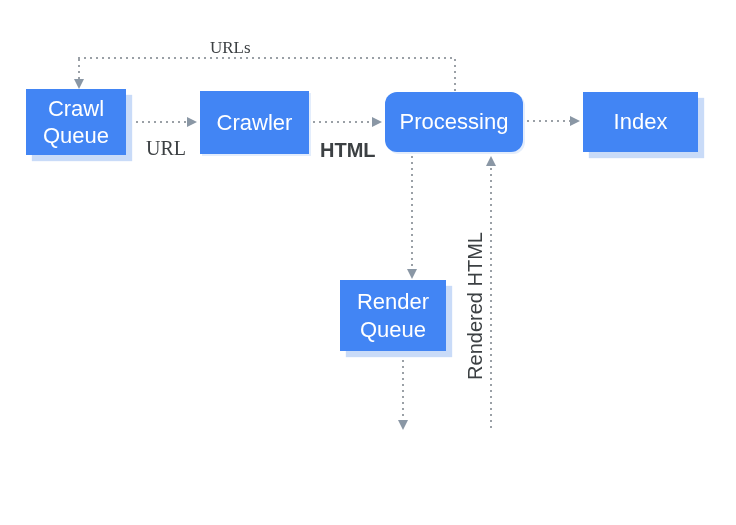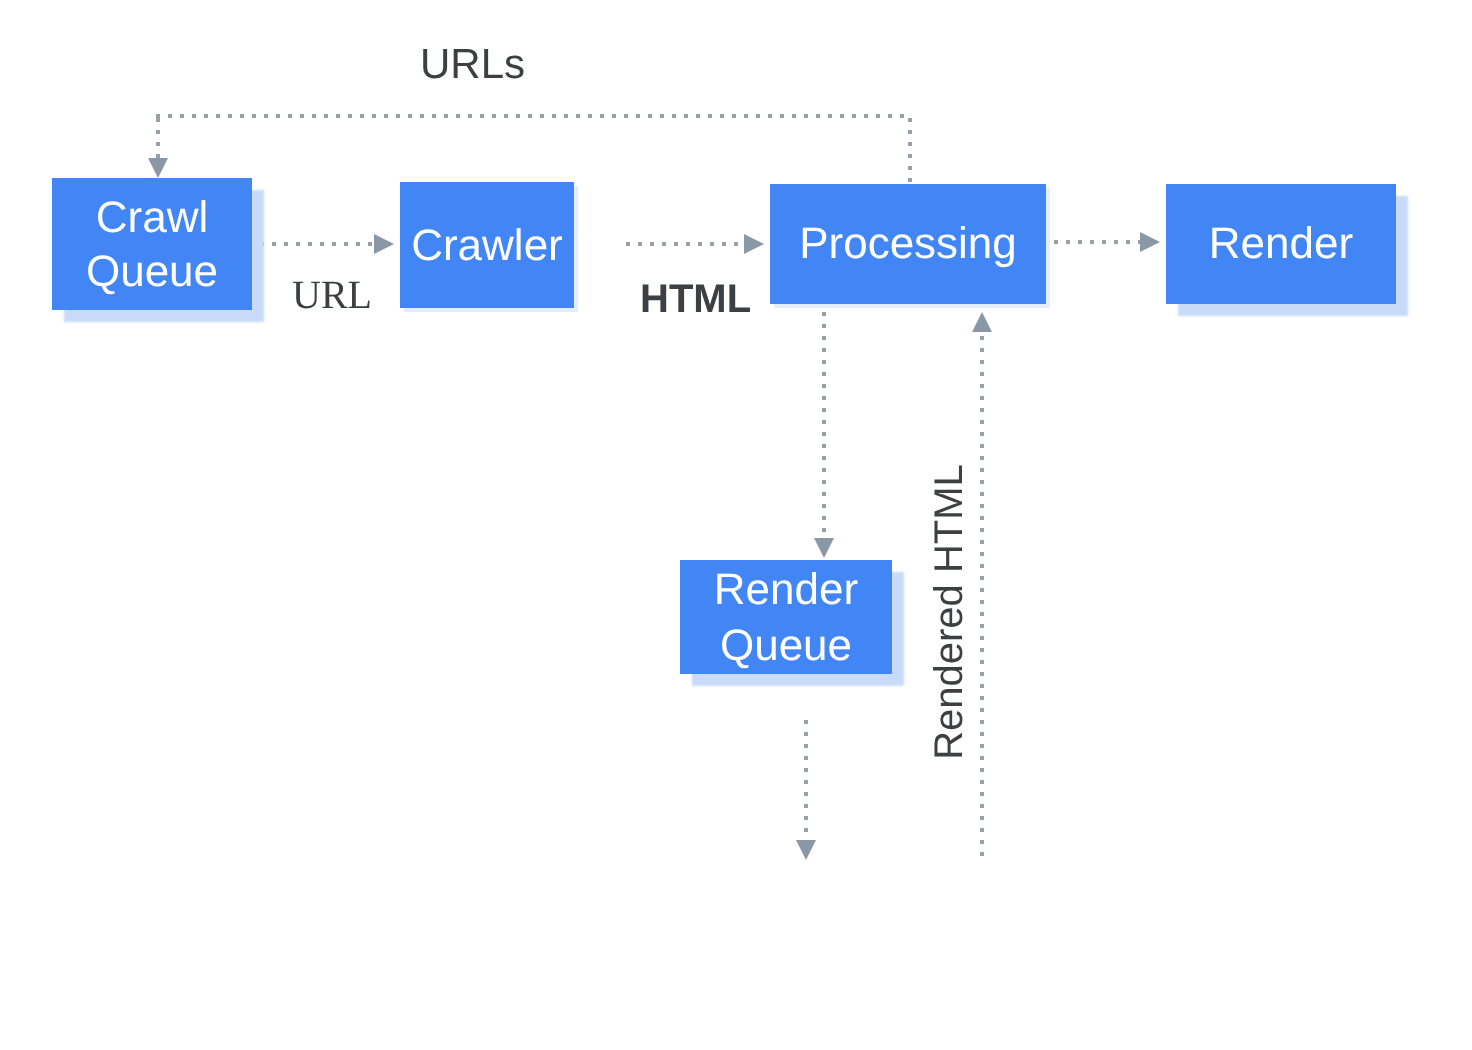--- a/index.html
+++ b/index.html
@@ -26,24 +26,24 @@
     font-size: 22px;
     line-height: 1.25;
   }
   .node.shadow-big {
     box-shadow: 6px 6px 1px var(--node-shadow, #c9dbf8);
   }
   .node.shadow-small {
     box-shadow: 2px 2px 0 #e3edfc;
   }
   #node-crawl-queue  { left: 26px;  top: 89px;  width: 100px; height: 66px; }
-  #node-crawler      { left: 200px; top: 91px;  width: 87px; height: 63px; }
-  #node-processing   { left: 385px; top: 92px;  width: 138px; height: 60px; }
+  #node-crawler      { left: 200px; top: 91px;  width: 109px; height: 63px; }
+  #node-processing   { left: 385px; top: 92px;  width: 138px; height: 60px; border-radius: 12px; }
   #node-index        { left: 583px; top: 92px;  width: 115px; height: 60px; }
-  #node-render-queue { left: 340px; top: 280px; width: 106px; height: 57px; justify-content: flex-end; }
+  #node-render-queue { left: 340px; top: 280px; width: 106px; height: 71px; justify-content: flex-end; }
   #node-renderer     { left: 389px; top: 431px; width: 128px; height: 68px; }
 
   .hline {
     position: absolute;
     height: 2px;
     background-image: repeating-linear-gradient(to right,
       var(--connector, #9aa0a6) 0px, var(--connector, #9aa0a6) 2px,
       transparent 2px, transparent 6px);
   }
   .vline {
@@ -90,21 +90,21 @@
   #arrow-into-renderqueue { left: 407px; top: 269px; }
   #arrow-into-renderer    { left: 398px; top: 420px; }
   #arrow-up-processing    { left: 486px; top: 156px; }
 
   .edge-label {
     position: absolute;
     color: var(--label-text, #3c4043);
     font-size: 20px;
     white-space: nowrap;
   }
-  #label-urls { left: 210px; top: 21px; font-size: 21px; }
+  #label-urls { left: 210px; top: 38px; font-size: 17px; font-family: Liberation Serif, serif; }
   #label-url  { left: 146px; top: 137px; font-family: Liberation Serif, serif; }
   #label-html { left: 320px; top: 139px; font-weight: bold; }
   #label-rendered-html {
     left: 395px;
     top: 295px;
     width: 160px;
     height: 22px;
     text-align: center;
     transform: rotate(-90deg);
   }
@@ -145,19 +145,19 @@
   <div class="node shadow-big" id="node-crawl-queue">
     <span>Crawl Queue</span>
   </div>
   <div class="node shadow-small" id="node-crawler">
     <span>Crawler</span>
   </div>
   <div class="node shadow-small" id="node-processing">
     <span>Processing</span>
   </div>
   <div class="node shadow-big" id="node-index">
-    <span>Render</span>
+    <span>Index</span>
   </div>
   <div class="node shadow-big" id="node-render-queue">
     <span>Render Queue</span>
   </div>
 
 </div>
 
 </body></html>

